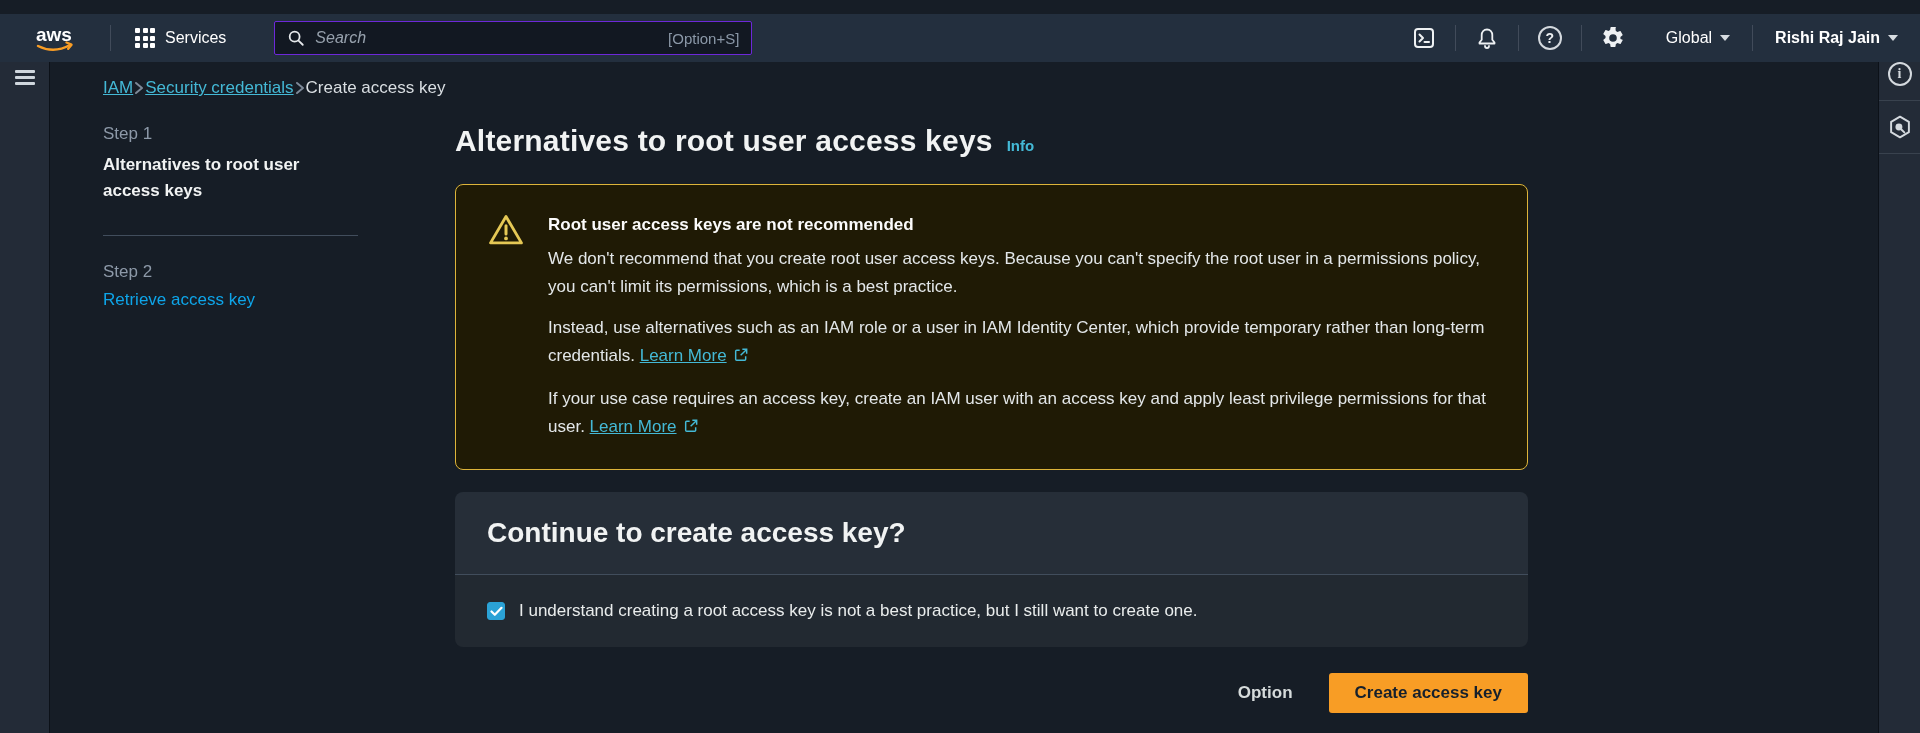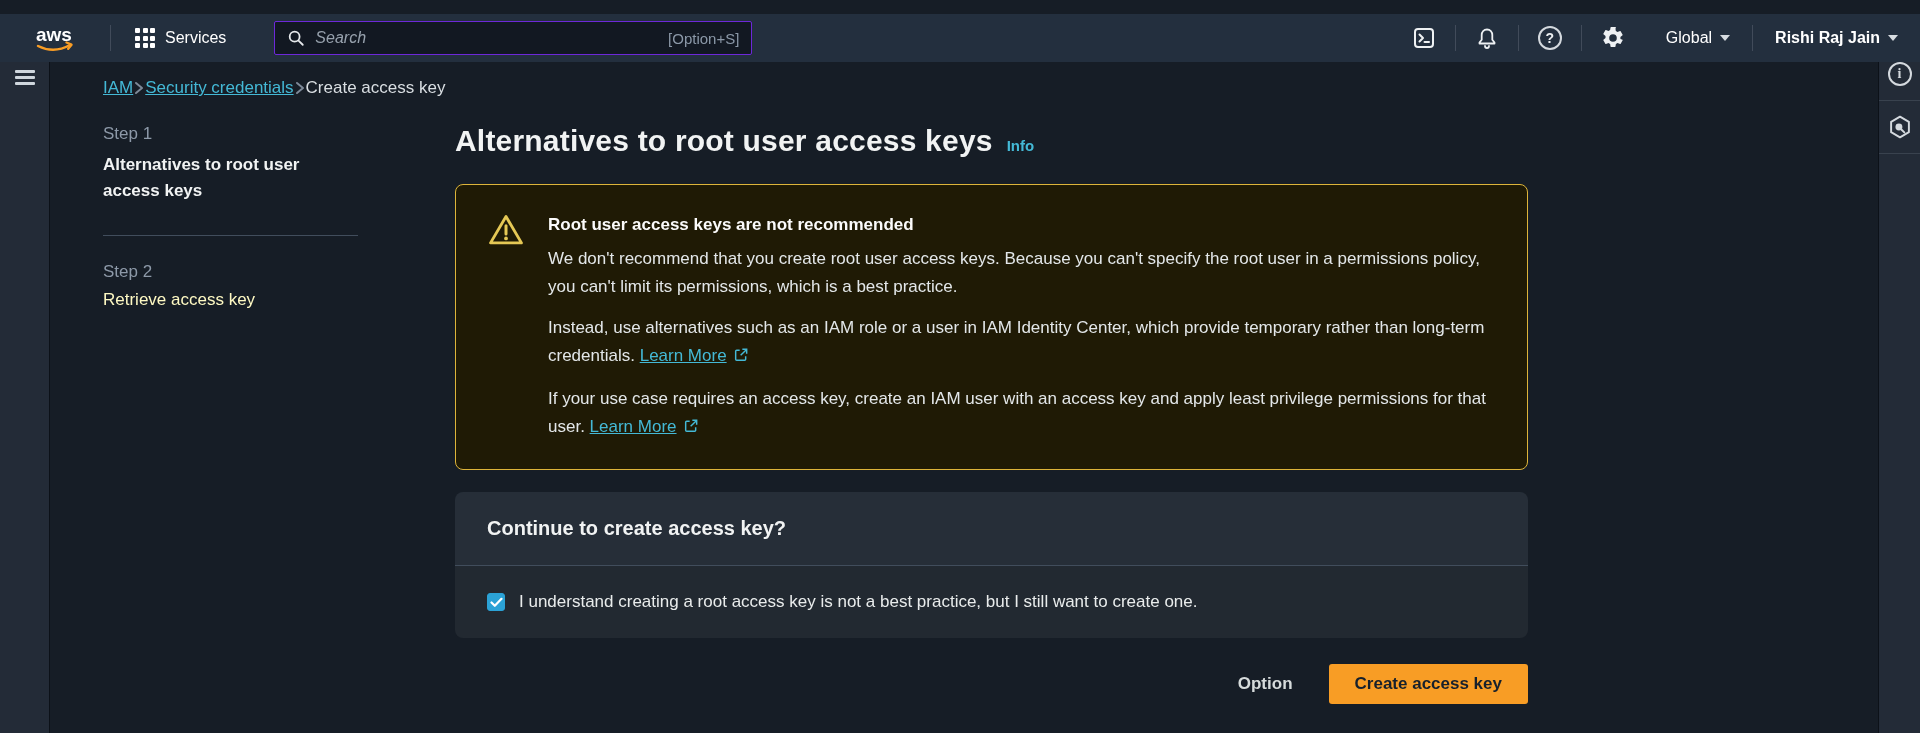--- a/index.html
+++ b/index.html
@@ -64,21 +64,21 @@
   .breadcrumb a { color:var(--link,#44b9d6); text-decoration:underline; cursor:pointer; }
   .crumb-current { color:#d9dee2; }
   .bc-chev { color:#7d8painting998; display:flex; }
   .bc-chev svg { stroke:#7d8998; }
 
   .layout { display:flex; padding:26px 0 0 53px; }
   .steps { width:300px; margin-right:52px; }
   .step-label { font-size:17px; color:var(--muted-text,#8d99a8); margin-bottom:8px; }
   .step-title-active { font-size:17px; font-weight:700; color:#f1f3f3; width:232px; line-height:1.55; cursor:pointer; }
   .step-divider { width:255px; height:1px; background:#414d5c; margin:30px 0 26px 0; }
-  .step-title { font-size:17px; color:#fef9c3; cursor:pointer; }
+  .step-title { font-size:17px; color:#0ea5e9; cursor:pointer; }
 
   .content { width:1073px; }
   .page-title-row { display:flex; align-items:baseline; gap:14px; }
   h1.page-title { font-size:30px; font-weight:700; color:var(--heading-text,#f1f3f3); letter-spacing:.2px; }
   .info-link { font-size:15px; font-weight:700; color:var(--link,#44b9d6); cursor:pointer; }
 
   .alert {
     margin-top:26px;
     background:var(--warning-bg,#1f1a05);
     border:1px solid var(--warning-border,#ddb43a);
@@ -89,21 +89,21 @@
   .alert-icon { flex:0 0 36px; color:var(--warning-icon,#e5c855); padding-top:2px; }
   .alert-body { flex:1; font-size:17px; line-height:28px; color:#e3e7e9; }
   .alert-title { font-weight:700; color:#fbfbfb; margin-bottom:6px; }
   .alert-body p { margin-bottom:13px; }
   .alert-body p:last-child { margin-bottom:0; }
   .learn-link { color:var(--link,#44b9d6); text-decoration:underline; cursor:pointer; }
   .ext-icon { display:inline-block; vertical-align:-2px; margin-left:6px; color:var(--link,#44b9d6); }
 
   .panel { margin-top:22px; border-radius:8px; overflow:hidden; }
   .panel-header { background:var(--panel-header-bg,#262e38); padding:25px 32px; border-bottom:1px solid #414d5c; }
-  .panel-header h2 { font-size:20px; font-weight:700; color:#f1f3f3; }
+  .panel-header h2 { font-size:28px; font-weight:700; color:#f1f3f3; }
   .panel-body { background:var(--panel-body-bg,#222931); padding:26px 32px; display:flex; align-items:center; gap:14px; }
   .checkbox { width:18px; height:18px; border:1px solid #7d8998; border-radius:3px; background:transparent; cursor:pointer; display:flex; align-items:center; justify-content:center; }
   .checkbox.checked { background:var(--checkbox,#2ba2d6); border-color:var(--checkbox,#2ba2d6); }
   .checkbox svg { display:none; }
   .checkbox.checked svg { display:block; }
   .checkbox-label { font-size:17px; color:#e9ecec; cursor:pointer; }
 
   .actions { display:flex; justify-content:flex-end; align-items:center; gap:36px; margin-top:26px; }
   .btn-link { background:none; border:none; color:#d6dbdb; font-size:17px; font-weight:700; cursor:pointer; font-family:inherit; }
   .btn-primary {

